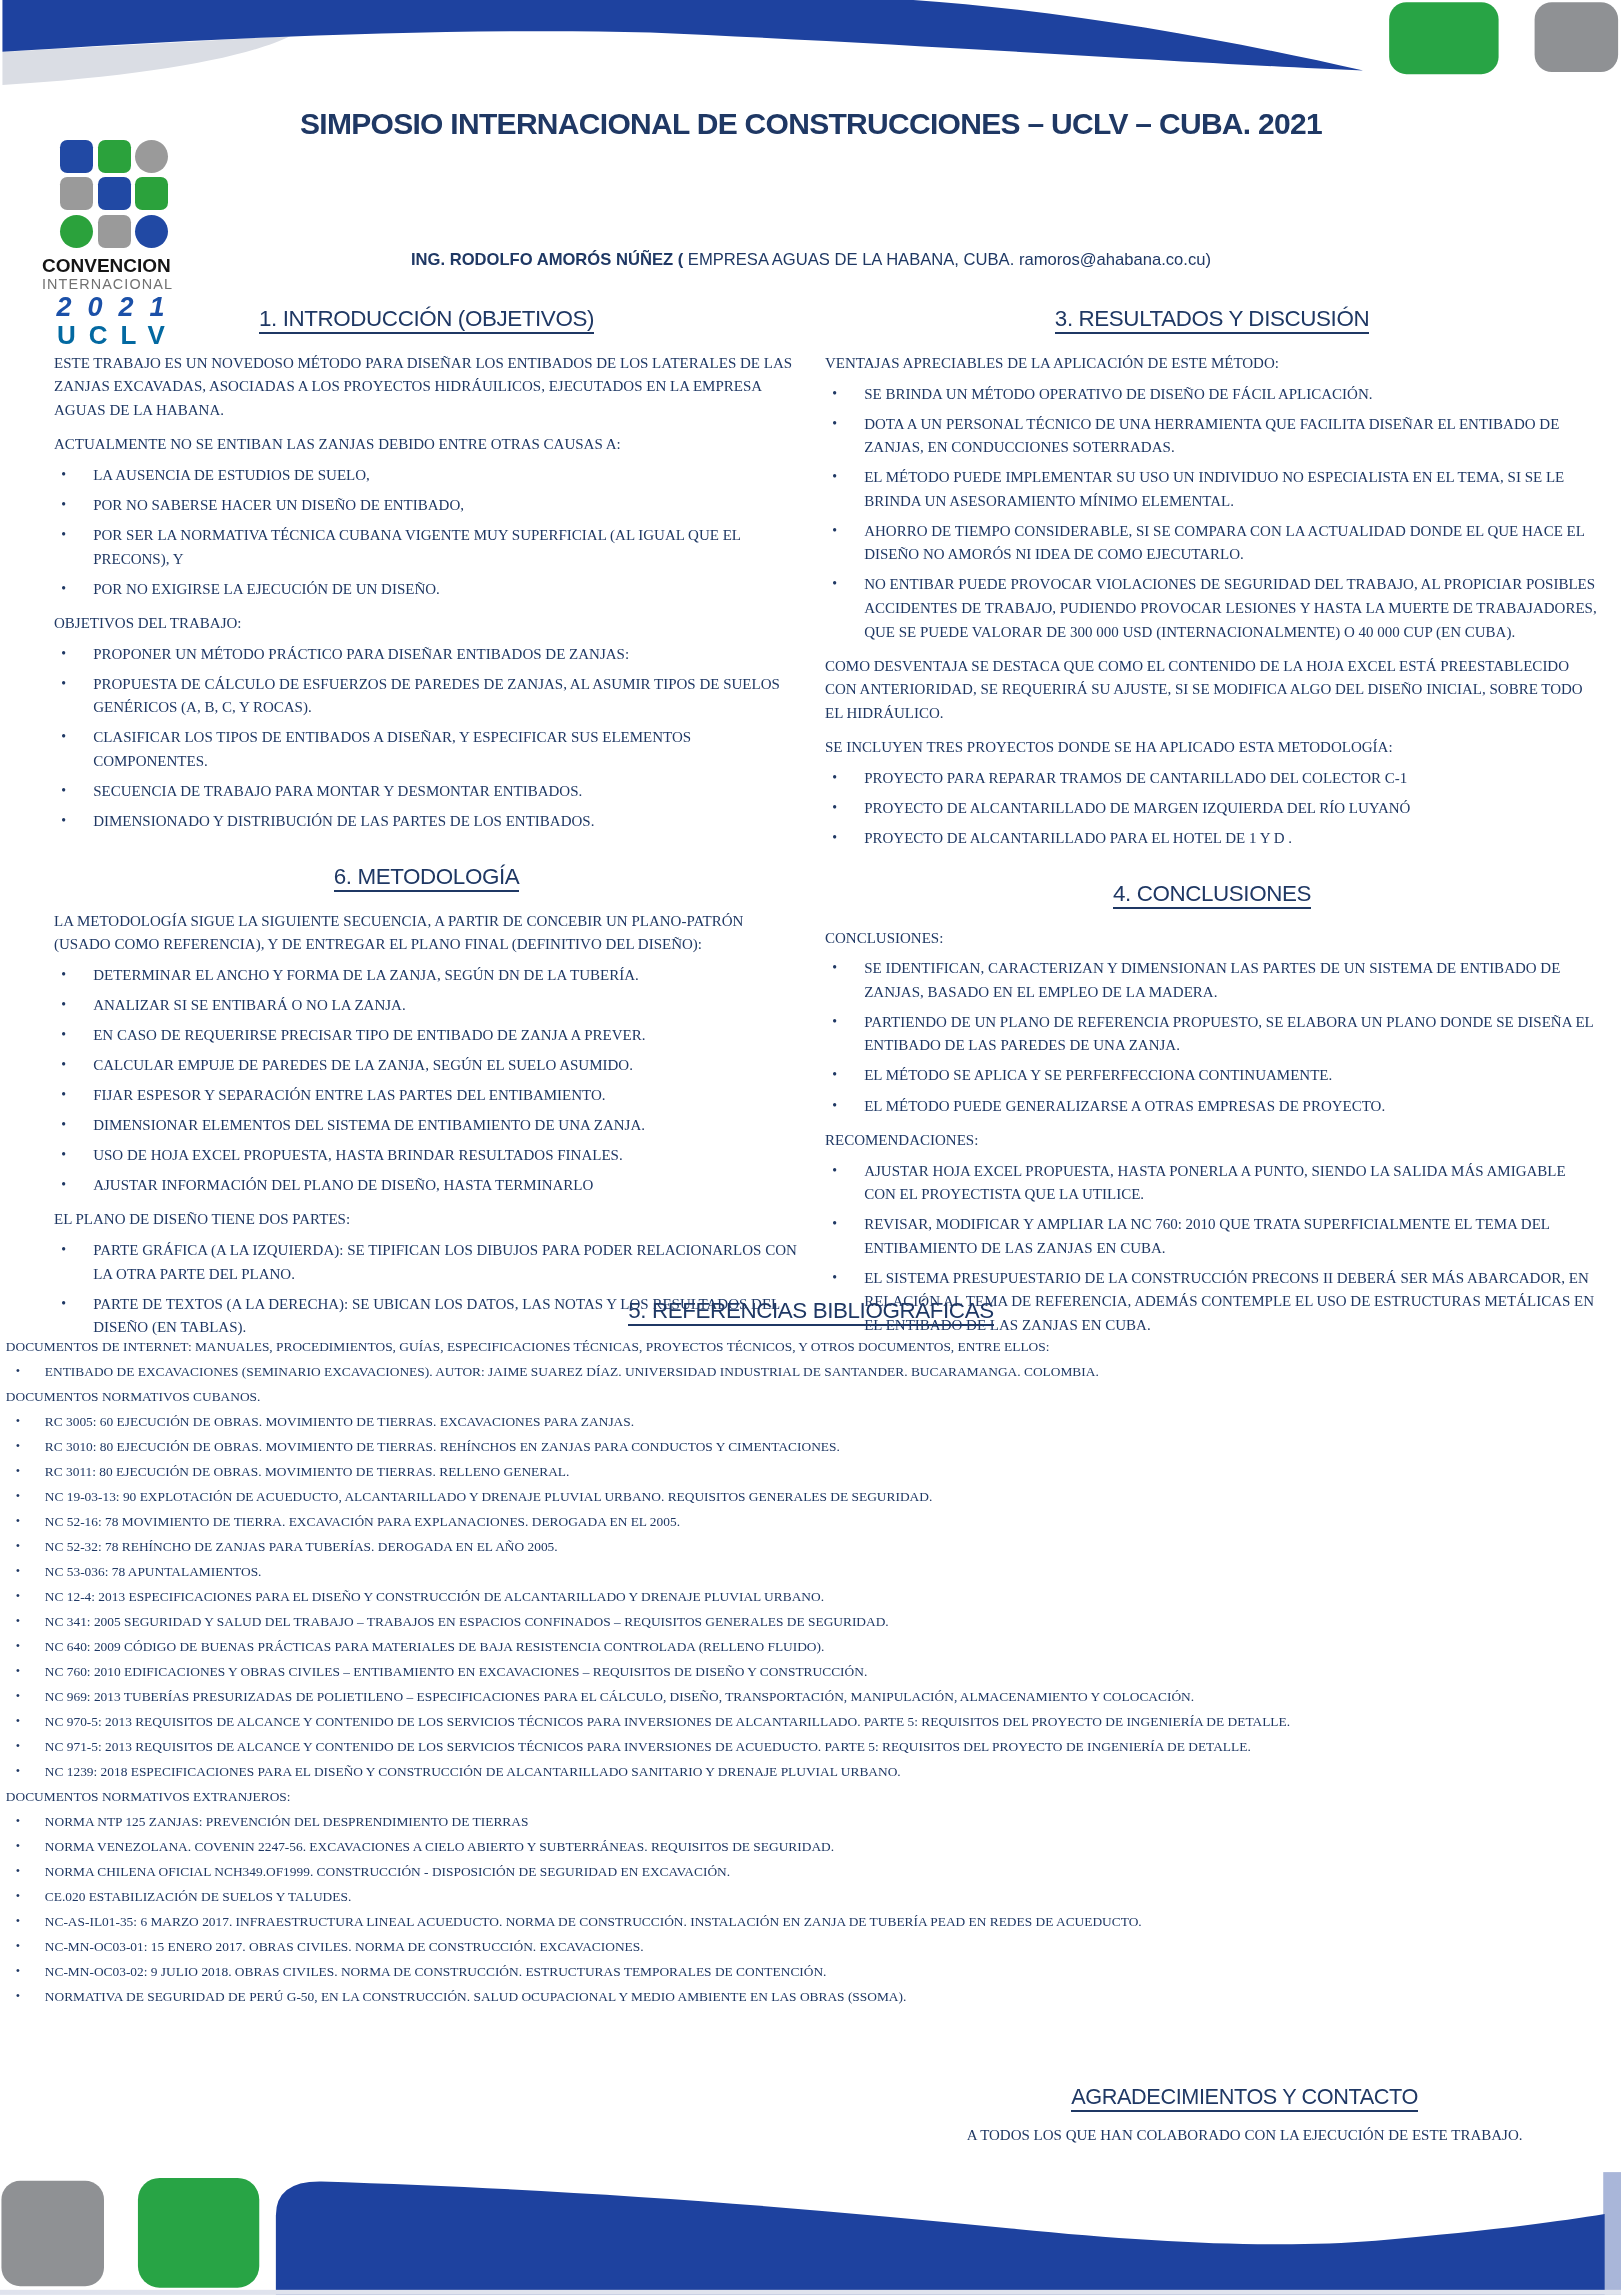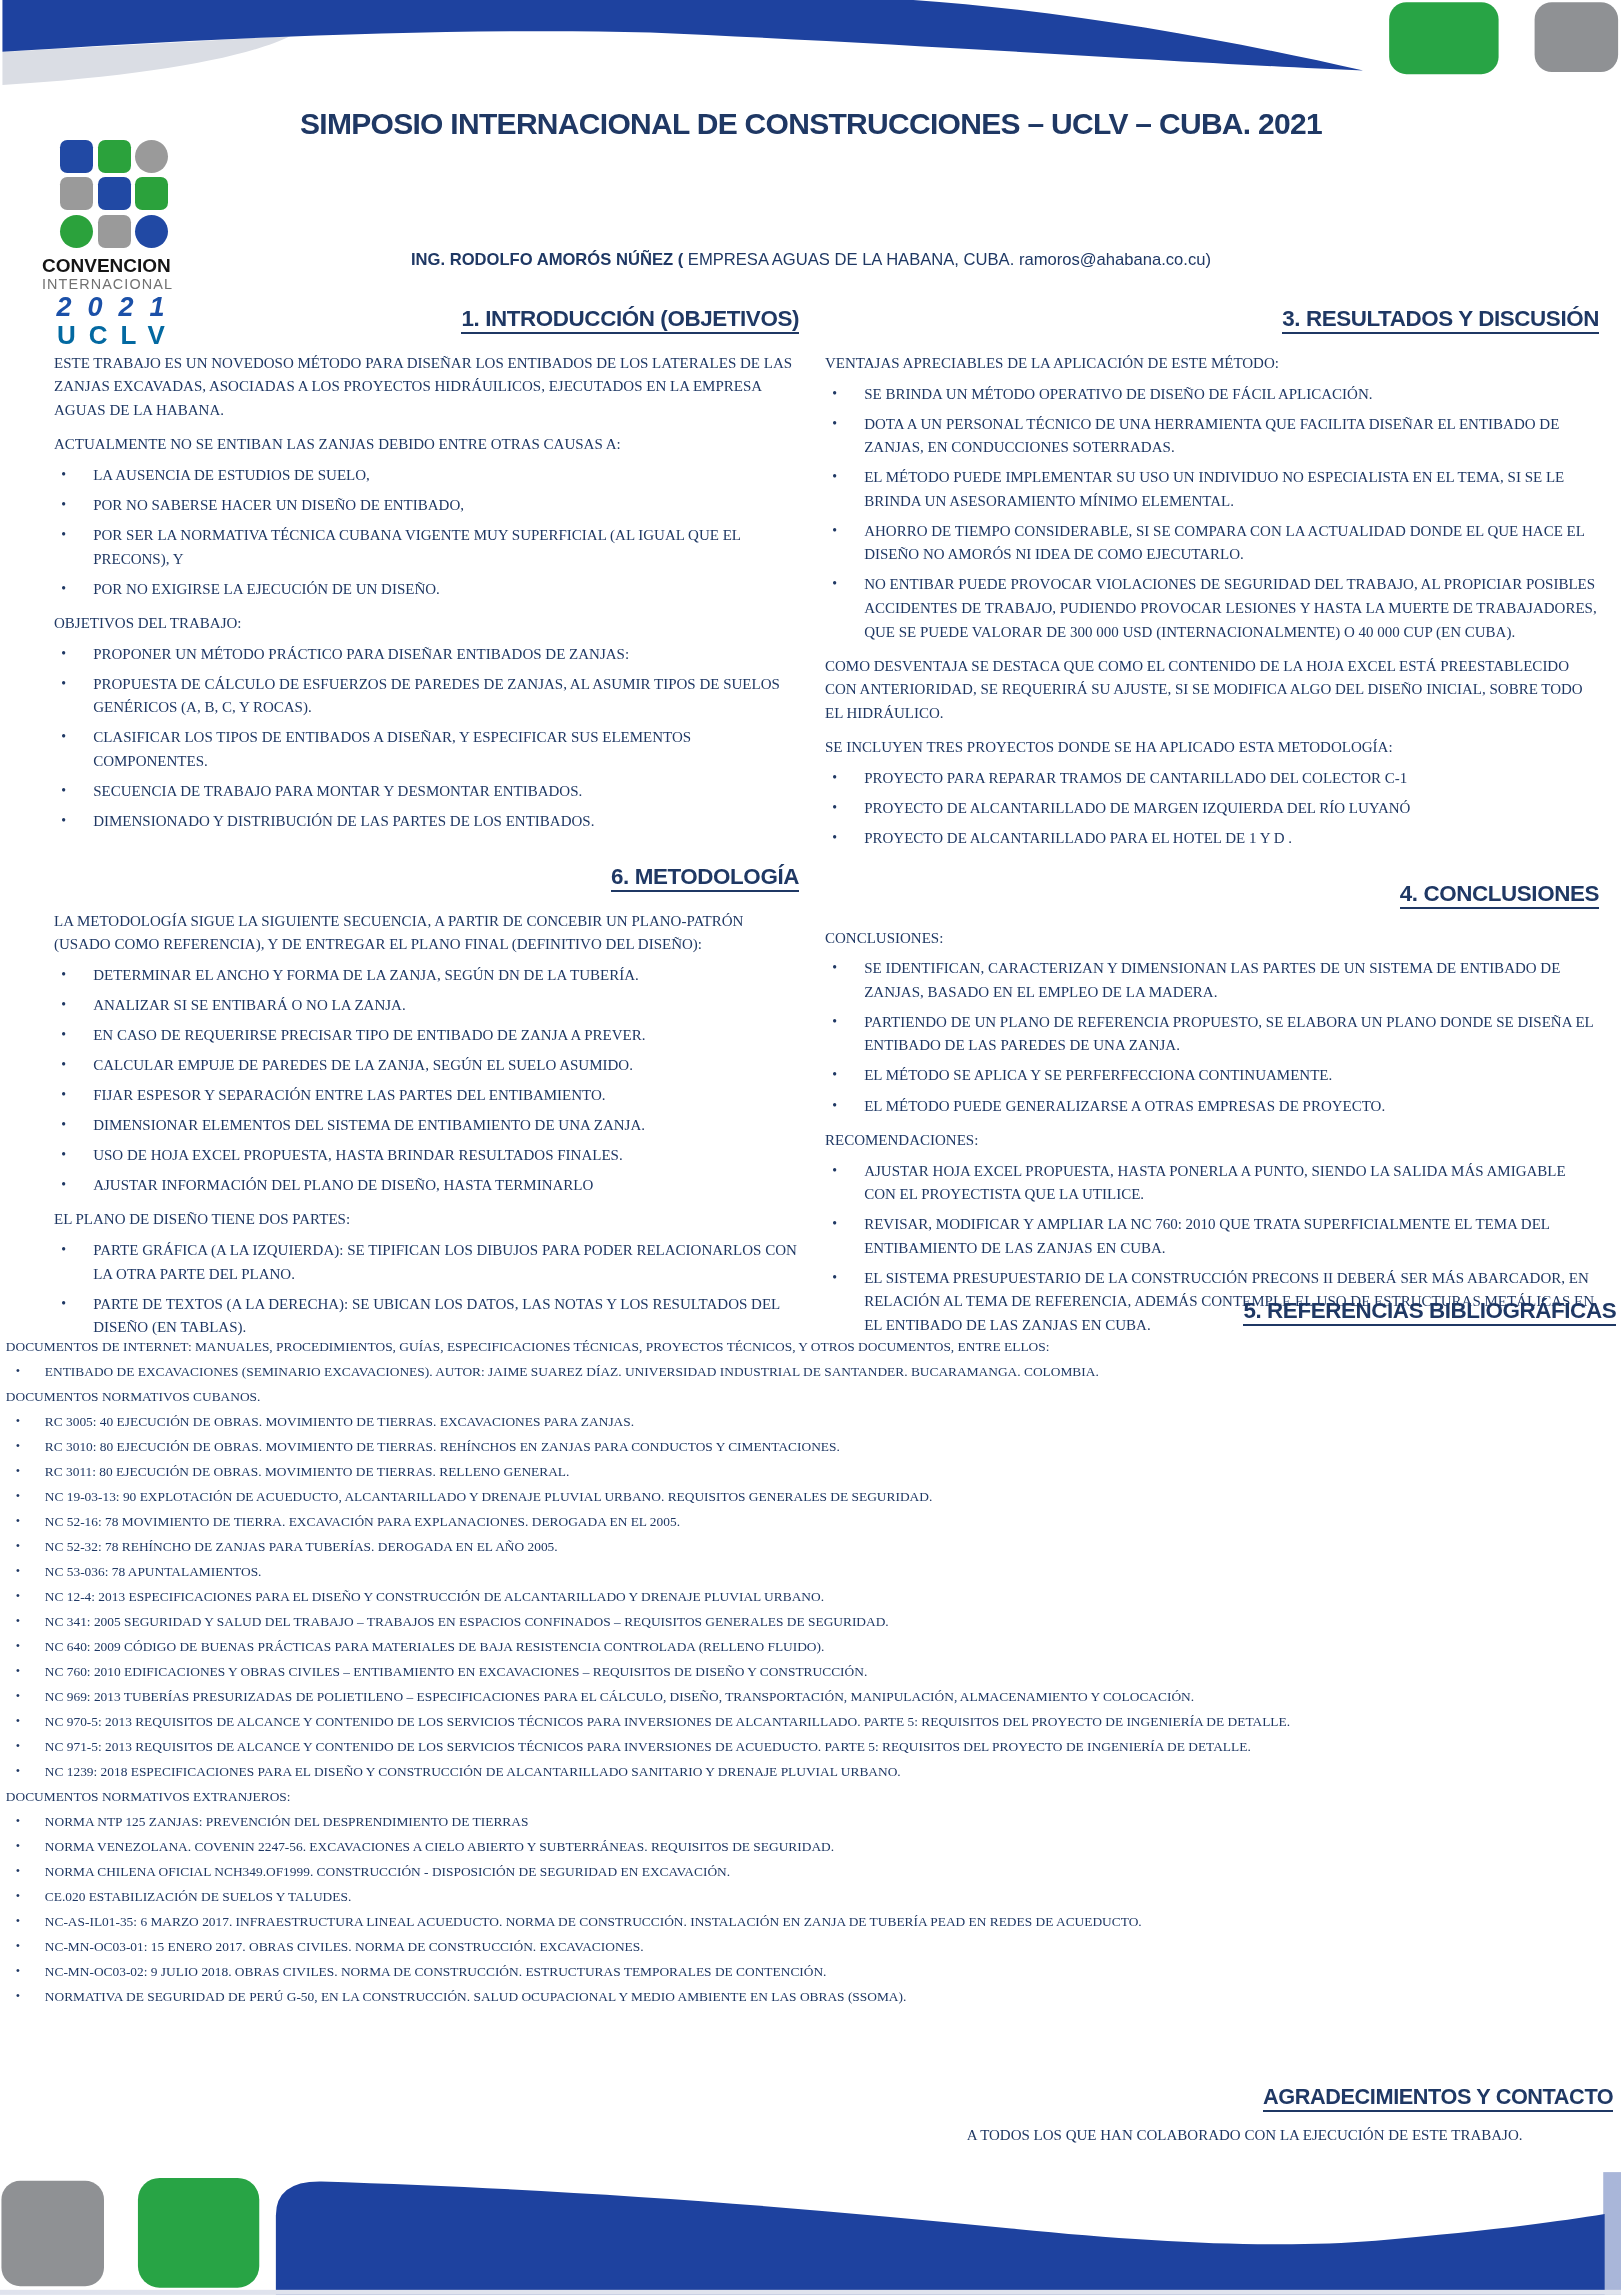--- a/index.html
+++ b/index.html
@@ -23,21 +23,21 @@
   .cell.sq{border-radius:7.2px;}
   .cell.ci{border-radius:50%;}
   .logo-l1{font-family:"Liberation Sans",sans-serif;font-weight:bold;color:#151515;font-size:19px;line-height:1.05;}
   .logo-l2{font-family:"Liberation Sans",sans-serif;color:#707070;font-size:14.4px;letter-spacing:1.1px;line-height:1.2;}
   .logo-l3{font-family:"Liberation Sans",sans-serif;color:#1B50A8;font-weight:bold;font-size:27px;letter-spacing:16px;line-height:1.0;margin-left:14.4px;font-style:italic;}
   .logo-l4{font-family:"Liberation Sans",sans-serif;color:#0369a1;font-weight:bold;font-size:26px;letter-spacing:13px;line-height:1.1;margin-left:15px;}
   
   .col{position:absolute;top:306px;font-size:15px;line-height:1.57;}
   .col.left{left:54px;width:745px;}
   .col.right{left:825px;width:774px;}
-  .sec-h{text-align:right;font-family:"Liberation Sans",sans-serif;font-weight:bold;
+  .sec-h{text-align:center;font-family:"Liberation Sans",sans-serif;font-weight:normal;
          font-size:22.4px;letter-spacing:-0.4px;margin:0 0 19px;line-height:1.2;}
   .sec-h .u{border-bottom:2.9px solid #1F3864;padding-bottom:1.4px;}
   .sec-h.gap{margin-top:30px;}
   .items .item{margin:0 0 6.5px;}
   .items .item.text{margin:10.8px 0 7.2px;}
   .items .item.text:first-child{margin-top:0;}
   .item.bullet{display:flex;}
   .item .bl{flex:0 0 32px;padding-left:7.2px;font-size:13.7px;}
   .item .tx{flex:1 1 auto;}
   
@@ -256,21 +256,21 @@
     <div class="sec-h"><span class="u">5. REFERENCIAS BIBLIOGRÁFICAS</span></div>
     <div class="items">
         <div class="item text"><span class="tx">DOCUMENTOS DE INTERNET: MANUALES, PROCEDIMIENTOS, GUÍAS, ESPECIFICACIONES TÉCNICAS, PROYECTOS TÉCNICOS, Y OTROS DOCUMENTOS, ENTRE ELLOS:</span></div>
         <div class="item bullet">
           <span class="bl">•</span>
           <span class="tx">ENTIBADO DE EXCAVACIONES (SEMINARIO EXCAVACIONES). AUTOR: JAIME SUAREZ DÍAZ. UNIVERSIDAD INDUSTRIAL DE SANTANDER. BUCARAMANGA. COLOMBIA.</span>
         </div>
         <div class="item text"><span class="tx">DOCUMENTOS NORMATIVOS CUBANOS.</span></div>
         <div class="item bullet">
           <span class="bl">•</span>
-          <span class="tx">RC 3005: 40 EJECUCIÓN DE OBRAS. MOVIMIENTO DE TIERRAS. EXCAVACIONES PARA ZANJAS.</span>
+          <span class="tx">RC 3005: 60 EJECUCIÓN DE OBRAS. MOVIMIENTO DE TIERRAS. EXCAVACIONES PARA ZANJAS.</span>
         </div>
         <div class="item bullet">
           <span class="bl">•</span>
           <span class="tx">RC 3010: 80 EJECUCIÓN DE OBRAS. MOVIMIENTO DE TIERRAS. REHÍNCHOS EN ZANJAS PARA CONDUCTOS Y CIMENTACIONES.</span>
         </div>
         <div class="item bullet">
           <span class="bl">•</span>
           <span class="tx">RC 3011: 80 EJECUCIÓN DE OBRAS. MOVIMIENTO DE TIERRAS. RELLENO GENERAL.</span>
         </div>
         <div class="item bullet">

